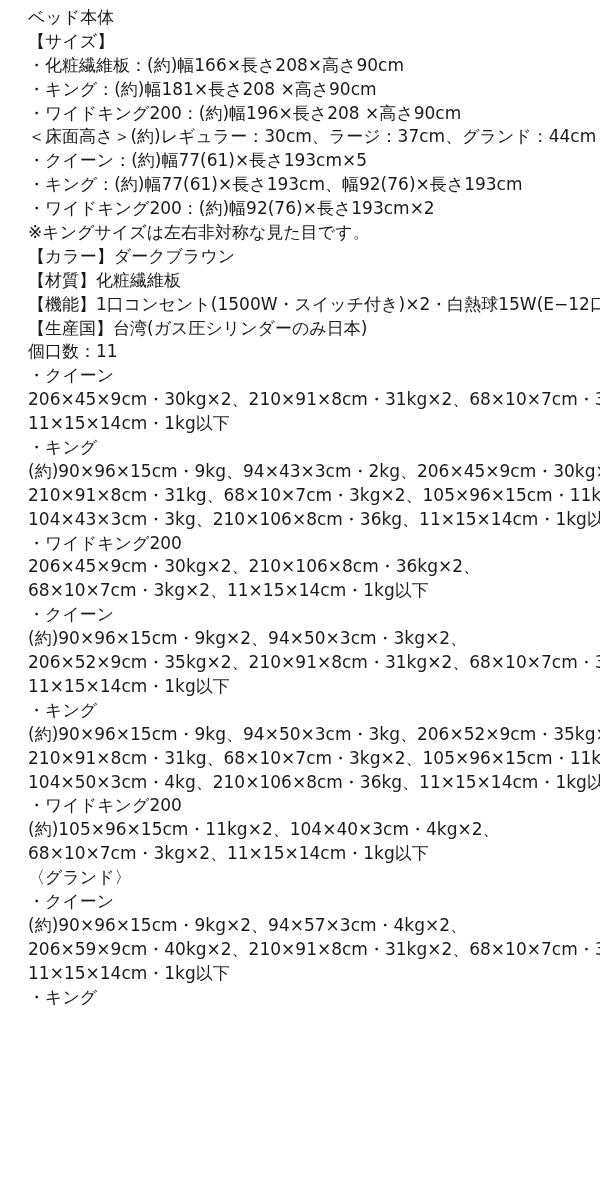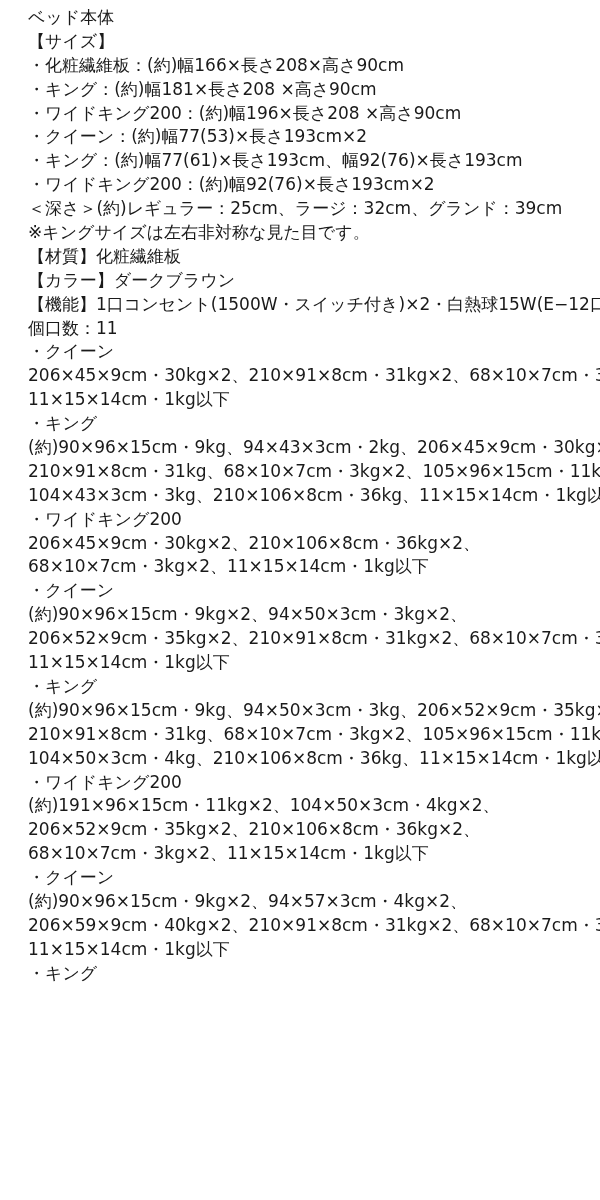--- a/index.html
+++ b/index.html
@@ -30,49 +30,50 @@
 </style>
 </head>
 <body>
 
 <div class="doc" id="doc">
     <div class="line">ベッド本体</div>
     <div class="line">【サイズ】</div>
     <div class="line">・化粧繊維板：(約)幅166×長さ208×高さ90cm</div>
     <div class="line">・キング：(約)幅181×長さ208 ×高さ90cm</div>
     <div class="line">・ワイドキング200：(約)幅196×長さ208 ×高さ90cm</div>
-    <div class="line">・クイーン：(約)幅77(53)×長さ193cm×2</div>
+    <div class="line">＜床面高さ＞(約)レギュラー：30cm、ラージ：37cm、グランド：44cm</div>
+    <div class="line">・クイーン：(約)幅77(61)×長さ193cm×5</div>
     <div class="line">・キング：(約)幅77(61)×長さ193cm、幅92(76)×長さ193cm</div>
     <div class="line">・ワイドキング200：(約)幅92(76)×長さ193cm×2</div>
-    <div class="line">＜深さ＞(約)レギュラー：25cm、ラージ：32cm、グランド：39cm</div>
     <div class="line">※キングサイズは左右非対称な見た目です。</div>
+    <div class="line">【カラー】ダークブラウン</div>
     <div class="line">【材質】化粧繊維板</div>
-    <div class="line">【カラー】ダークブラウン</div>
     <div class="line">【機能】1口コンセント(1500W・スイッチ付き)×2・白熱球15W(E−12口金)×2・2組</div>
+    <div class="line">【生産国】台湾(ガス圧シリンダーのみ日本)</div>
     <div class="line">個口数：11</div>
     <div class="line">・クイーン</div>
     <div class="line">206×45×9cm・30kg×2、210×91×8cm・31kg×2、68×10×7cm・3kg×2、</div>
     <div class="line">11×15×14cm・1kg以下</div>
     <div class="line">・キング</div>
     <div class="line">(約)90×96×15cm・9kg、94×43×3cm・2kg、206×45×9cm・30kg×2、</div>
     <div class="line">210×91×8cm・31kg、68×10×7cm・3kg×2、105×96×15cm・11kg、</div>
     <div class="line">104×43×3cm・3kg、210×106×8cm・36kg、11×15×14cm・1kg以下</div>
     <div class="line">・ワイドキング200</div>
     <div class="line">206×45×9cm・30kg×2、210×106×8cm・36kg×2、</div>
     <div class="line">68×10×7cm・3kg×2、11×15×14cm・1kg以下</div>
     <div class="line">・クイーン</div>
     <div class="line">(約)90×96×15cm・9kg×2、94×50×3cm・3kg×2、</div>
     <div class="line">206×52×9cm・35kg×2、210×91×8cm・31kg×2、68×10×7cm・3kg×2、</div>
     <div class="line">11×15×14cm・1kg以下</div>
     <div class="line">・キング</div>
     <div class="line">(約)90×96×15cm・9kg、94×50×3cm・3kg、206×52×9cm・35kg×2、</div>
     <div class="line">210×91×8cm・31kg、68×10×7cm・3kg×2、105×96×15cm・11kg、</div>
     <div class="line">104×50×3cm・4kg、210×106×8cm・36kg、11×15×14cm・1kg以下</div>
     <div class="line">・ワイドキング200</div>
-    <div class="line">(約)191×96×15cm・11kg×2、104×50×3cm・4kg×2、</div>
-    <div class="line">206×52×9cm・35kg×2、210×106×8cm・36kg×2、</div>
+    <div class="line">(約)105×96×15cm・11kg×2、104×40×3cm・4kg×2、</div>
     <div class="line">68×10×7cm・3kg×2、11×15×14cm・1kg以下</div>
+    <div class="line">〈グランド〉</div>
     <div class="line">・クイーン</div>
     <div class="line">(約)90×96×15cm・9kg×2、94×57×3cm・4kg×2、</div>
     <div class="line">206×59×9cm・40kg×2、210×91×8cm・31kg×2、68×10×7cm・3kg×2、</div>
     <div class="line">11×15×14cm・1kg以下</div>
     <div class="line">・キング</div>
   </div>
 
 </body></html>

